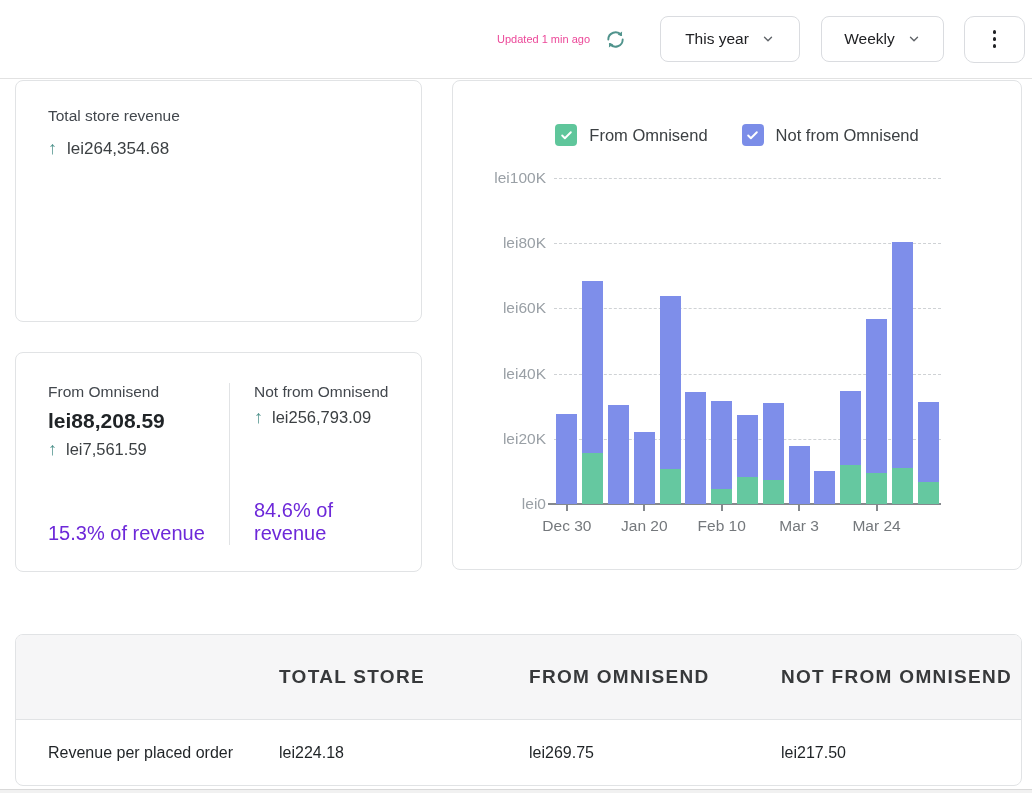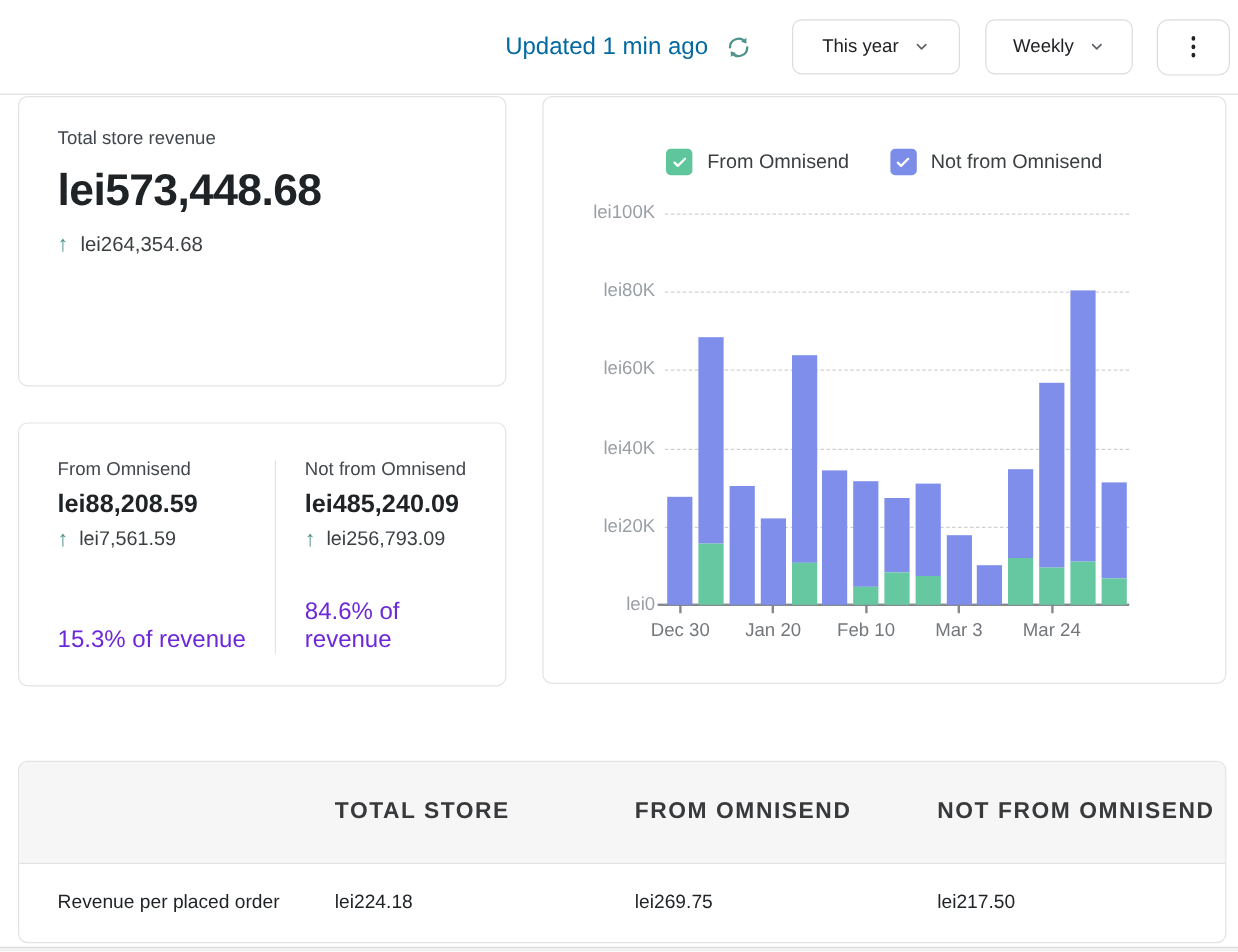--- a/index.html
+++ b/index.html
@@ -3,21 +3,21 @@
 <meta charset="utf-8">
 <style>
   * { margin:0; padding:0; box-sizing:border-box; }
   html,body { width:1032px; height:793px; background:#fff;
     font-family:"Liberation Sans","DejaVu Sans",sans-serif; color:#202223; overflow:hidden; }
   body { position:relative; }
 
   
   .topbar { height:79px; display:flex; align-items:center; justify-content:flex-end;
     padding-right:7px; border-bottom:1px solid #e2e2e2; background:#fff; }
-  .updated { color:#0369a1; font-size:20px; margin-right:14px; }
+  .updated { color:#ec4899; font-size:11px; margin-right:14px; }
   .refresh-btn { background:none; border:none; cursor:pointer; margin-right:33px;
     display:flex; align-items:center; }
   .pill-btn { height:46px; border:1px solid #dadce0; border-radius:8px; background:#fff;
     display:flex; align-items:center; gap:12px; padding:0 18px; font-size:15.5px;
     font-weight:500; color:#202124; cursor:pointer;
     font-family:"Liberation Sans","DejaVu Sans",sans-serif;text-align:center; }
   .pill-period { margin-right:21px; min-width:140px; justify-content:center; }
   .pill-gran { margin-right:20px; min-width:123px; justify-content:center; }
   .kebab-btn { width:61px; height:47px; border:1px solid #dadce0; border-radius:10px;
     background:#fff; display:flex; flex-direction:column; align-items:center;
@@ -135,41 +135,39 @@
     </span>
   </button>
 </div>
 
 <div class="main">
   <div class="row">
     <div class="left-col">
 
       <div class="card card-total">
         <div class="metric-label">Total store revenue</div>
-        <div class="metric-value-lg">lei573,448.68</div>
         <div class="change-line">
           <span class="up-arrow">↑</span>
           <span>lei264,354.68</span>
         </div>
       </div>
 
       <div class="card card-split">
         <div class="split-col split-left">
           <div class="metric-label">From Omnisend</div>
           <div class="metric-value-md">lei88,208.59</div>
           <div class="change-line-sm">
             <span class="up-arrow">↑</span>
             <span>lei7,561.59</span>
           </div>
           <div class="share">15.3% of revenue</div>
         </div>
         <div class="split-divider"></div>
         <div class="split-col split-right">
           <div class="metric-label">Not from Omnisend</div>
-          <div class="metric-value-md">lei485,240.09</div>
           <div class="change-line-sm">
             <span class="up-arrow">↑</span>
             <span>lei256,793.09</span>
           </div>
           <div class="share">84.6% of revenue</div>
         </div>
       </div>
 
     </div>
 

